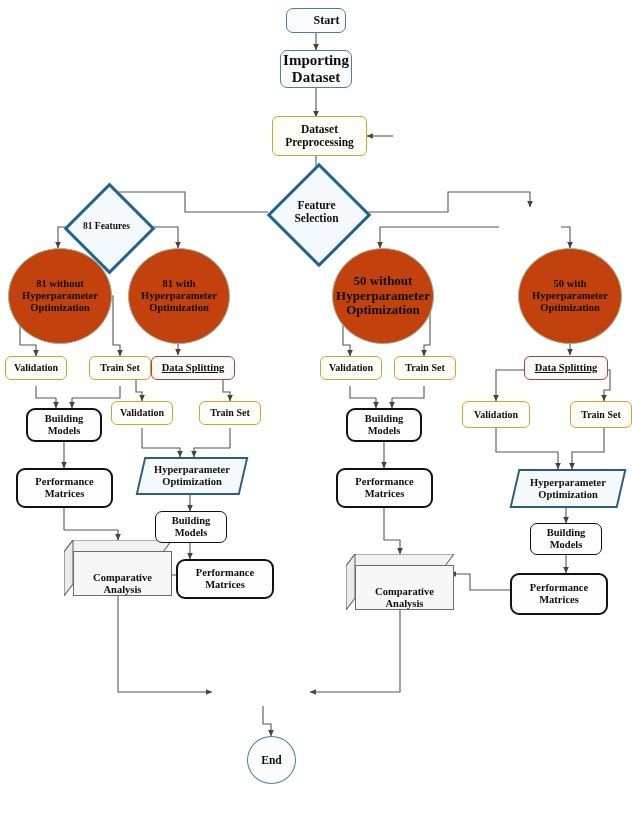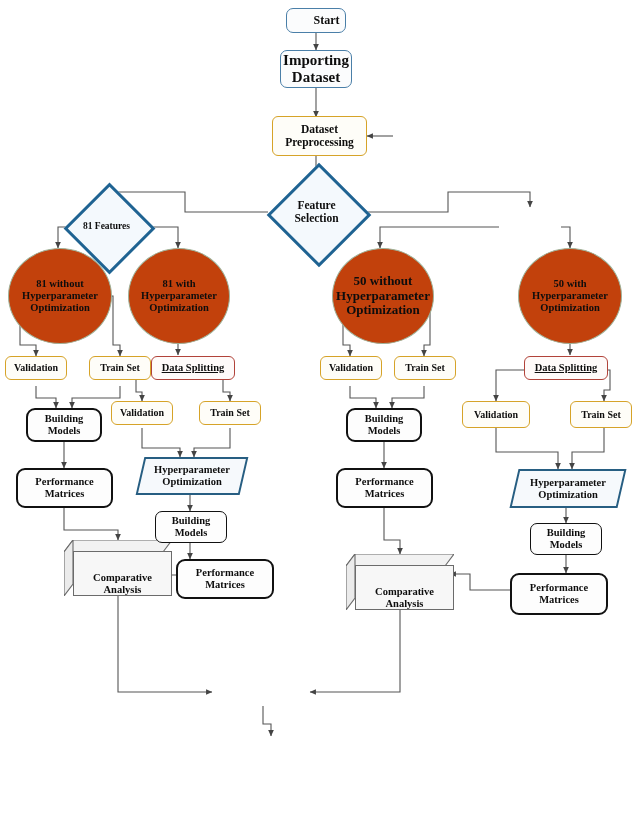--- a/index.html
+++ b/index.html
@@ -284,16 +284,19 @@
   <div class="node kbox-thin hatch-g" style="left:530px;top:523px;width:72px;height:32px;font-size:10.5px;white-space:pre-line;">
     <span class="lbl">Building
 Models</span>
   </div>
   <div class="node kbox hatch-g" style="left:510px;top:573px;width:98px;height:42px;font-size:10.5px;white-space:pre-line;">
     <span class="lbl">Performance
 Matrices</span>
   </div>
 
 
+  <div class="node term hatch-b" style="left:247px;top:736px;width:49px;height:48px;border-radius:50%;font-size:11.5px;">
+    <span class="lbl">End</span>
+  </div>
 
   <div class="caption" style="top:810px;"></div>
 
 </div>
 
 </body></html>

